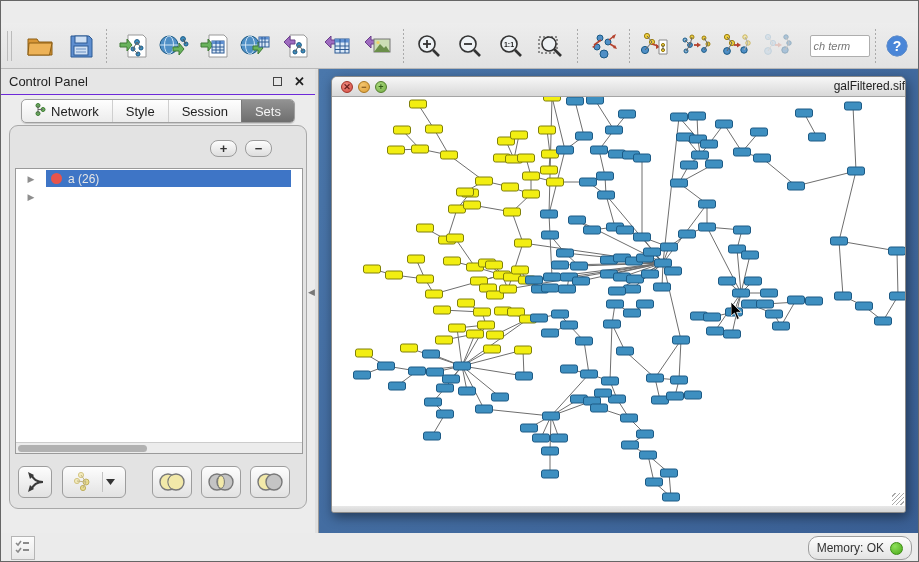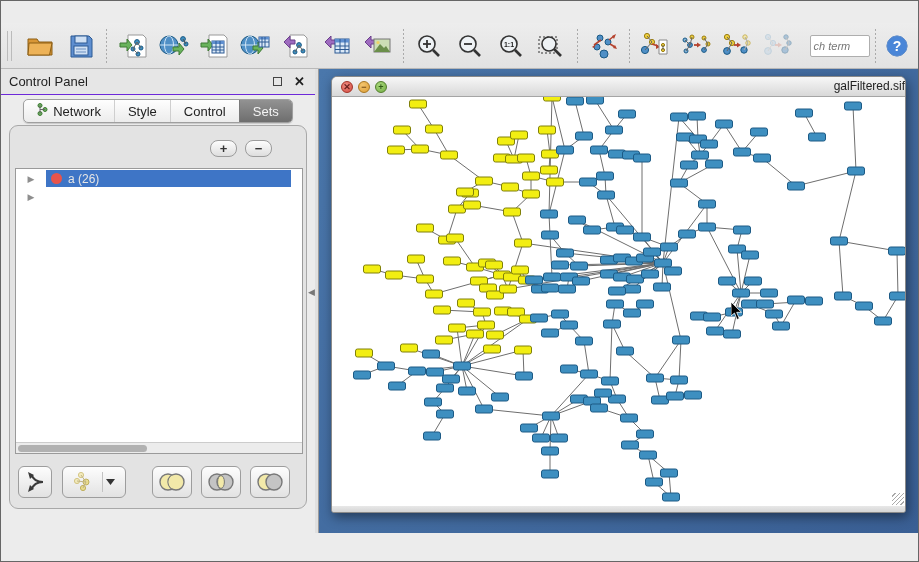--- a/index.html
+++ b/index.html
@@ -396,21 +396,21 @@
                   <circle cx="3" cy="10.5" r="2" fill="#6cae5f" stroke="#3f7a34"></circle>
                   <line x1="3" y1="2.5" x2="3" y2="10.5" stroke="#666"></line>
                   <line x1="3" y1="6.5" x2="8" y2="6.5" stroke="#666"></line>
                 </svg></span>
             <span>Network</span>
           </div>
           <div class="tab">
             <span>Style</span>
           </div>
           <div class="tab">
-            <span>Control</span>
+            <span>Session</span>
           </div>
           <div class="tab selected">
             <span>Sets</span>
           </div>
         </div>
       </div>
 
       <div class="cp-box">
         <div class="pm-row">
           <button class="pm-btn">+</button>
@@ -945,14 +945,28 @@
                 <polygon points="0,0 0,14 3.5,11 6,17.5 8.3,16.5 5.7,10.3 10.5,10.3" fill="#000" stroke="#fff" stroke-width="0.8"></polygon>
               </svg>
           </div>
           <div class="grip"></div>
         </div>
         <div class="frame-bottom"></div>
       </div>
     </div>
   </div>
 
+  <div class="statusbar">
+    <div class="task-icon">
+      <span><svg width="16" height="14" viewBox="0 0 16 14">
+            <path d="M1 4 l2 2 l3 -4" fill="none" stroke="#8a8a8a" stroke-width="1.6"></path>
+            <line x1="8" y1="4" x2="14" y2="4" stroke="#8a8a8a" stroke-width="2"></line>
+            <path d="M1 11 l2 2 l3 -4" fill="none" stroke="#8a8a8a" stroke-width="1.6"></path>
+            <line x1="8" y1="11" x2="14" y2="11" stroke="#8a8a8a" stroke-width="2"></line>
+          </svg></span>
+    </div>
+    <div class="memory-btn">
+      <span>Memory: OK</span>
+      <span class="mem-dot"></span>
+    </div>
+  </div>
 
 </div>
 
 </body></html>

